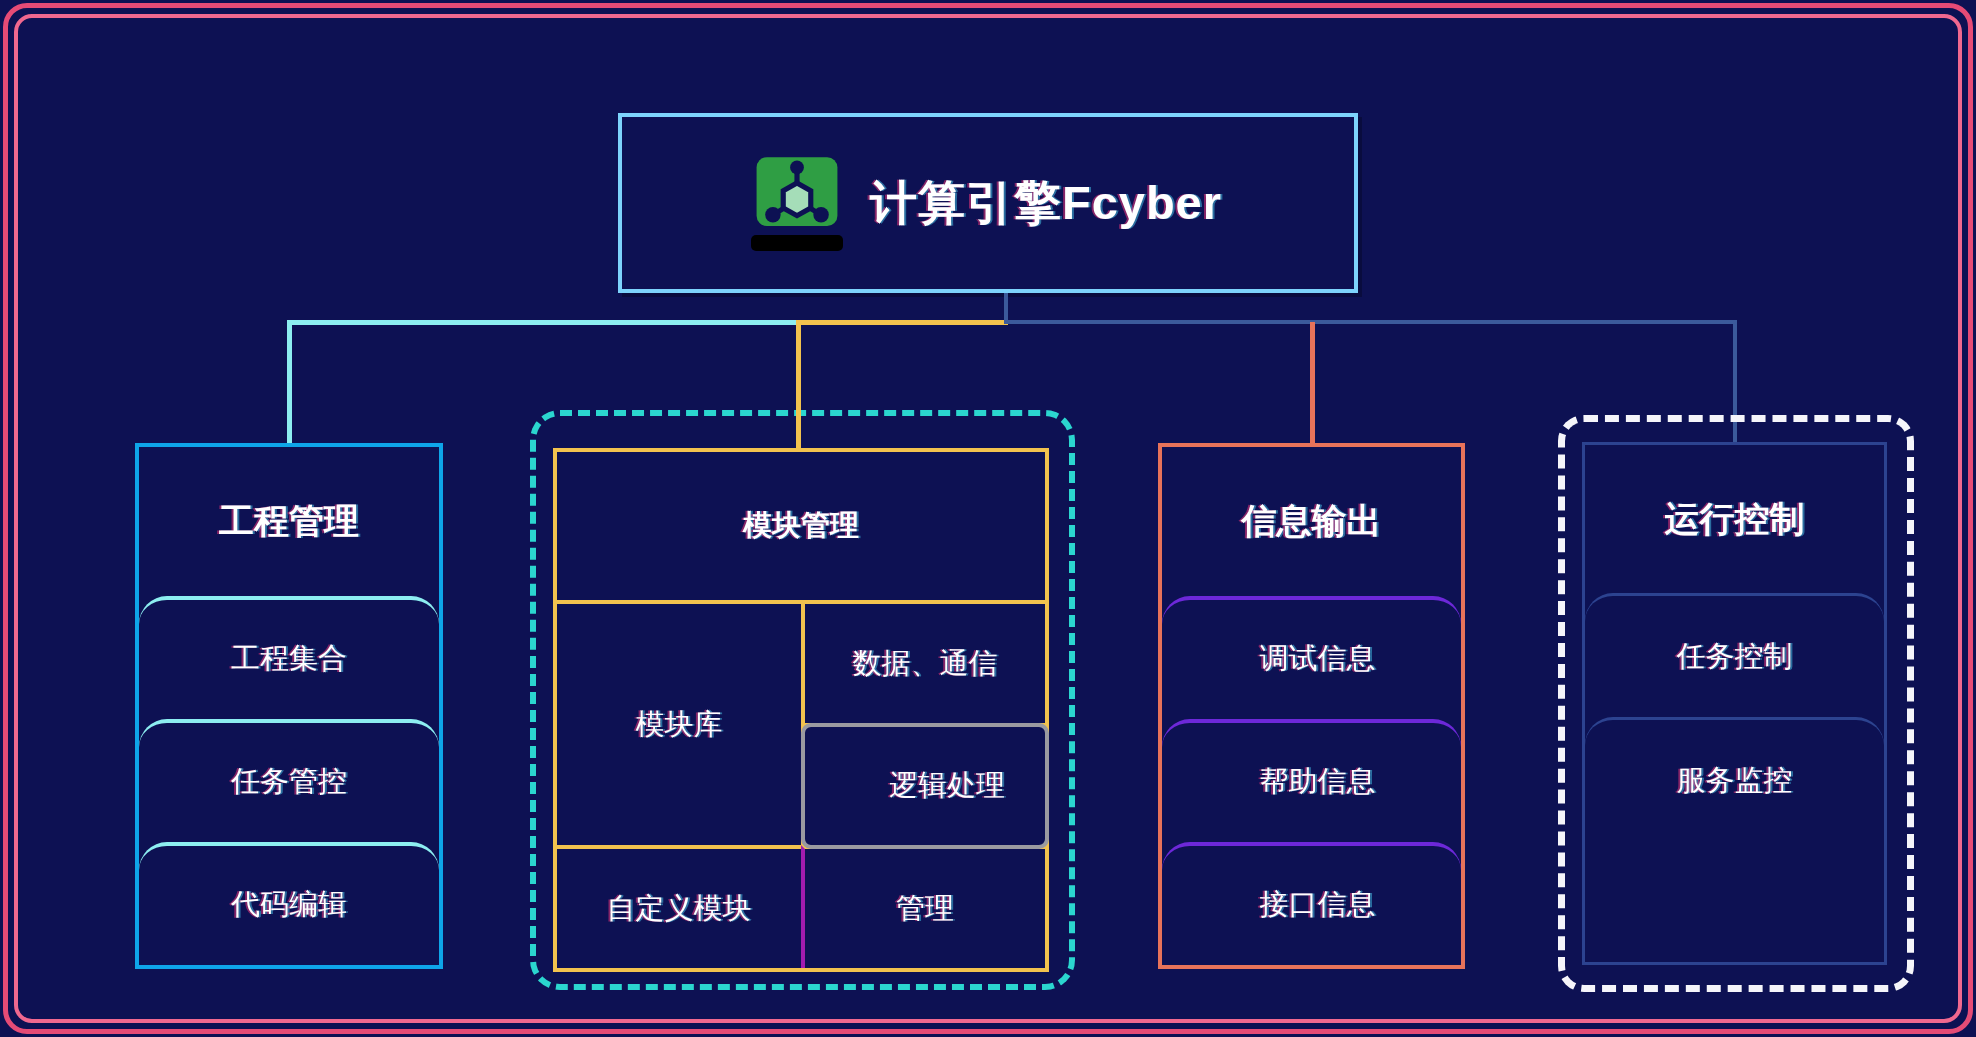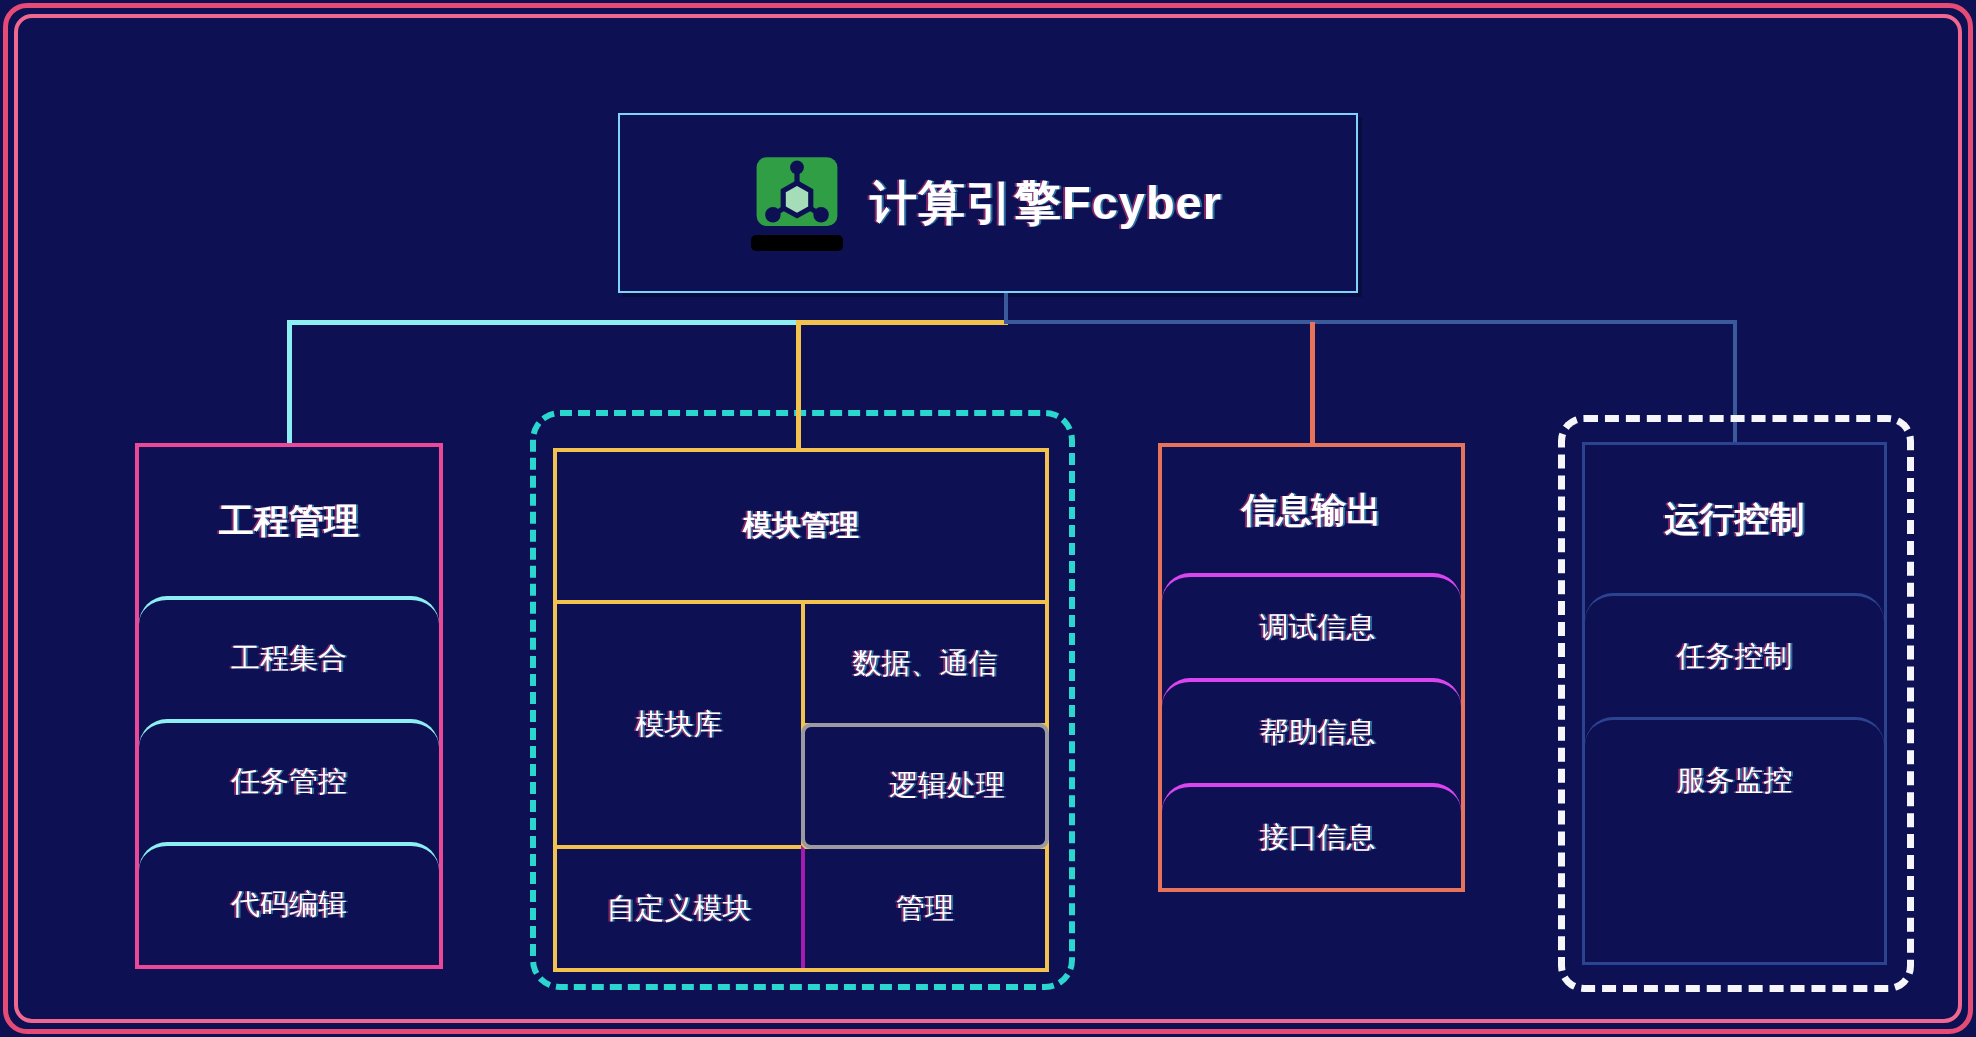--- a/index.html
+++ b/index.html
@@ -11,21 +11,21 @@
   }
   
   .frame-outer{position:absolute;inset:3px;border:5px solid #e64b76;border-radius:24px;pointer-events:none;}
   .frame-inner{position:absolute;inset:14px;border:4px solid #f0688f;border-radius:18px;pointer-events:none;}
 
   .glitch{text-shadow:-2px 0 0 rgba(255,55,125,.5), 2px 0 0 rgba(80,225,255,.45);}
 
   
   .title-box{
     position:absolute;left:618px;top:113px;width:740px;height:180px;
-    border:2px solid #7dd3fc;box-sizing:border-box;
+    border:4px solid #7dd3fc;box-sizing:border-box;
     display:flex;align-items:center;justify-content:center;gap:30px;
     box-shadow:4px 4px 0 rgba(0,0,0,.25);
   }
   .title-text{font-size:47px;font-weight:700;letter-spacing:1px;}
   .engine-icon{position:relative;width:86px;height:96px;flex:0 0 auto;}
   .engine-icon svg{display:block;}
   .icon-base{position:absolute;left:-3px;bottom:0;width:92px;height:16px;background:#000;border-radius:5px;}
 
   
   .line{position:absolute;}
@@ -39,27 +39,27 @@
   .col .hdr{
     box-sizing:border-box;display:flex;align-items:center;justify-content:center;
     font-size:35px;font-weight:700;
   }
   .col .row{
     box-sizing:border-box;display:flex;align-items:center;justify-content:center;
     font-size:29px;
     border-radius:28px;
   }
 
-  .col-project{left:135px;top:443px;width:308px;height:526px;border:4px solid #ec4899;font-family:Liberation Serif, serif;}
+  .col-project{left:135px;top:443px;width:308px;height:526px;border:4px solid #0ea5e9;font-family:Liberation Serif, serif;}
   .col-project .hdr{height:150px;}
   .col-project .row{height:124px;border-top:4px solid #8deef1;}
 
-  .col-info{left:1158px;top:443px;width:307px;height:449px;border:4px solid #e7735a;}
+  .col-info{left:1158px;top:443px;width:307px;height:526px;border:4px solid #e7735a;}
   .col-info .hdr{height:150px;}
-  .col-info .row{height:124px;border-top:4px solid #d946ef;padding-left:12px;}
+  .col-info .row{height:124px;border-top:4px solid #6d28d9;padding-left:12px;}
 
   .run-dashed{position:absolute;left:1558px;top:415px;width:356px;height:577px;box-sizing:border-box;
     border:7px dashed #f5f5fa;border-radius:26px;}
   .col-run{left:1582px;top:442px;width:305px;height:523px;border:3px solid #2c4390;}
   .col-run .hdr{height:148px;}
   .col-run .row{height:124px;border-top:3px solid #2c4390;text-align:center;}
 
   
   .module-dashed{position:absolute;left:530px;top:410px;width:545px;height:580px;box-sizing:border-box;
     border:6px dashed #2bd6cf;border-radius:30px;}

